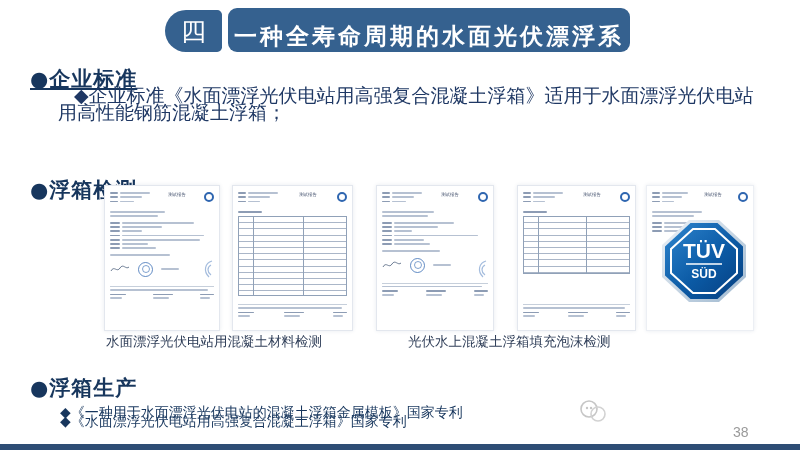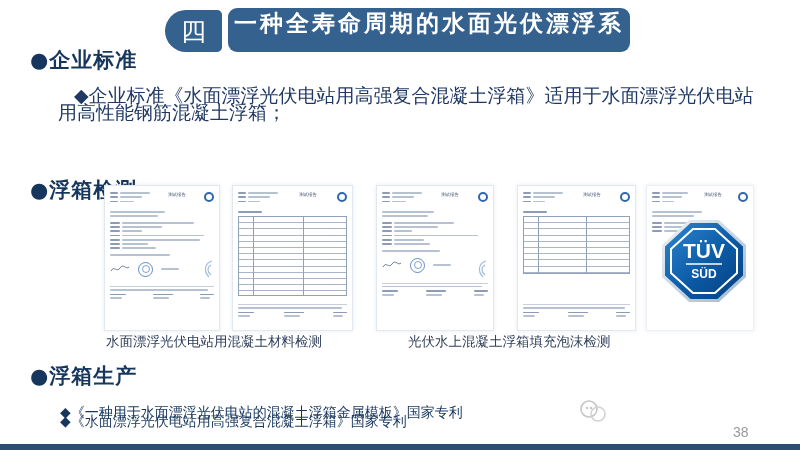--- a/index.html
+++ b/index.html
@@ -8,21 +8,21 @@
     font-family:"Liberation Sans","DejaVu Sans",sans-serif;color:#1f3864;
   }
   
   .hdr-badge{
     position:absolute;left:165px;top:10px;width:57px;height:42px;background:#35618f;
     border-radius:22px 5px 5px 22px;display:flex;align-items:center;justify-content:center;
     color:#fff;font-size:25px;font-family:"DejaVu Serif",serif;
   }
   .hdr-title{
     position:absolute;left:228px;top:8px;width:402px;height:44px;background:#35618f;
-    border-radius:9px;display:flex;align-items:flex-start;justify-content:center;
+    border-radius:9px;display:flex;align-items:flex-end;justify-content:center;
     color:#fff;font-size:23px;font-weight:bold;letter-spacing:3px;
     font-family:"DejaVu Serif",serif;
   }
   
   .sec-head{
     position:absolute;left:30px;color:#17365d;font-size:21px;font-weight:bold;
     font-family:"DejaVu Serif",serif;letter-spacing:1px;white-space:nowrap;
   }
   .para{
     position:absolute;left:58px;color:#1f3864;font-size:19px;line-height:16.5px;
@@ -80,21 +80,21 @@
 
 <div class="slide">
 
   <div class="hdr-badge">
     <span>四</span>
   </div>
   <div class="hdr-title">
     <span>一种全寿命周期的水面光伏漂浮系</span>
   </div>
 
-  <div class="sec-head" style="top:46px;">●企业标准</div>
+  <div class="sec-head" style="top:65px;text-decoration:underline;">●企业标准</div>
   <div class="para" style="top:88px;width:700px;">◆企业标准《水面漂浮光伏电站用高强复合混凝土浮箱》适用于水面漂浮光伏电站用高性能钢筋混凝土浮箱；</div>
 
   <div class="sec-head" style="top:176px;z-index:1;">●浮箱检测</div>
 
   <div class="cert" style="left:104px;width:116px;">
     <div class="c-head">
       <div class="c-fields">
         <div class="c-frow">
             <div class="bar" style="width:8px;"></div>
             <div class="bar lite" style="width:30px;"></div>
@@ -407,21 +407,21 @@
       </defs>
       <polygon points="31,2 61,2 88,27 88,59 61,84 31,84 4,59 4,27" fill="url(#bev)"></polygon>
       <polygon points="32.5,5 59.5,5 85,28.5 85,57.5 59.5,81 32.5,81 7,57.5 7,28.5" fill="url(#tg)"></polygon>
       <polygon points="35,11 57,11 79,31 79,55 57,75 35,75 13,55 13,31" fill="none" stroke="#ffffff" stroke-width="2"></polygon>
       <text x="46" y="40" text-anchor="middle" fill="#ffffff" font-size="21" font-weight="bold" font-family="Liberation Sans, sans-serif">TÜV</text>
       <line x1="28" y1="46" x2="64" y2="46" stroke="#ffffff" stroke-width="1.6"></line>
       <text x="46" y="60" text-anchor="middle" fill="#ffffff" font-size="12" font-weight="bold" font-family="Liberation Sans, sans-serif">SÜD</text>
     </svg>
   </div>
 
-  <div class="sec-head" style="top:362px;">●浮箱生产</div>
+  <div class="sec-head" style="top:374px;">●浮箱生产</div>
 
   <div class="olap" style="top:413px;">◆《水面漂浮光伏电站用高强复合混凝土浮箱》国家专利</div>
   <div class="olap" style="top:404px;">◆《一种用于水面漂浮光伏电站的混凝土浮箱金属模板》国家专利</div>
 
   <div class="wm">
     <svg width="30" height="26" viewBox="0 0 30 26">
       <circle cx="11" cy="10" r="8" fill="none" stroke="#c6c6c6" stroke-width="1.6"></circle>
       <circle cx="20" cy="15" r="7" fill="none" stroke="#d2d2d2" stroke-width="1.6"></circle>
       <circle cx="9" cy="9" r="1.2" fill="#c6c6c6"></circle>
       <circle cx="13" cy="9" r="1.2" fill="#c6c6c6"></circle>

